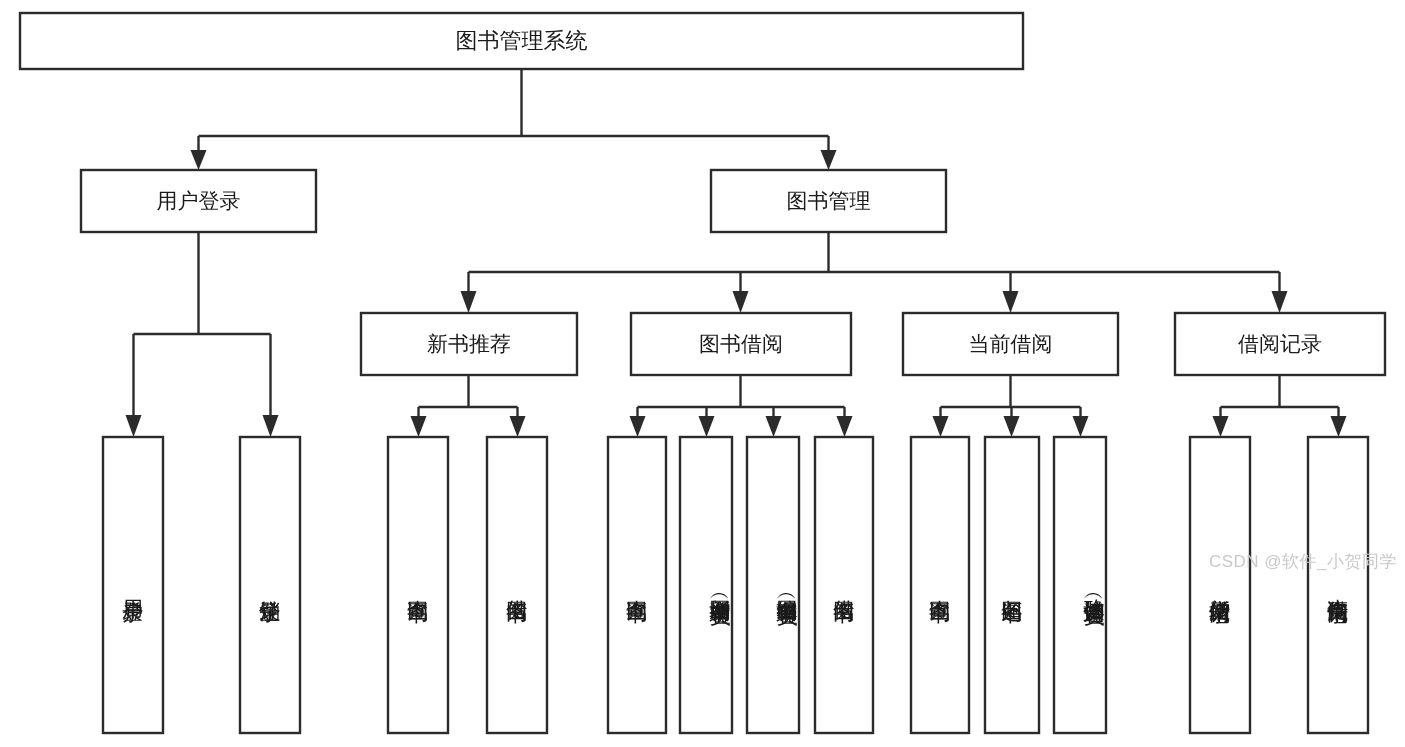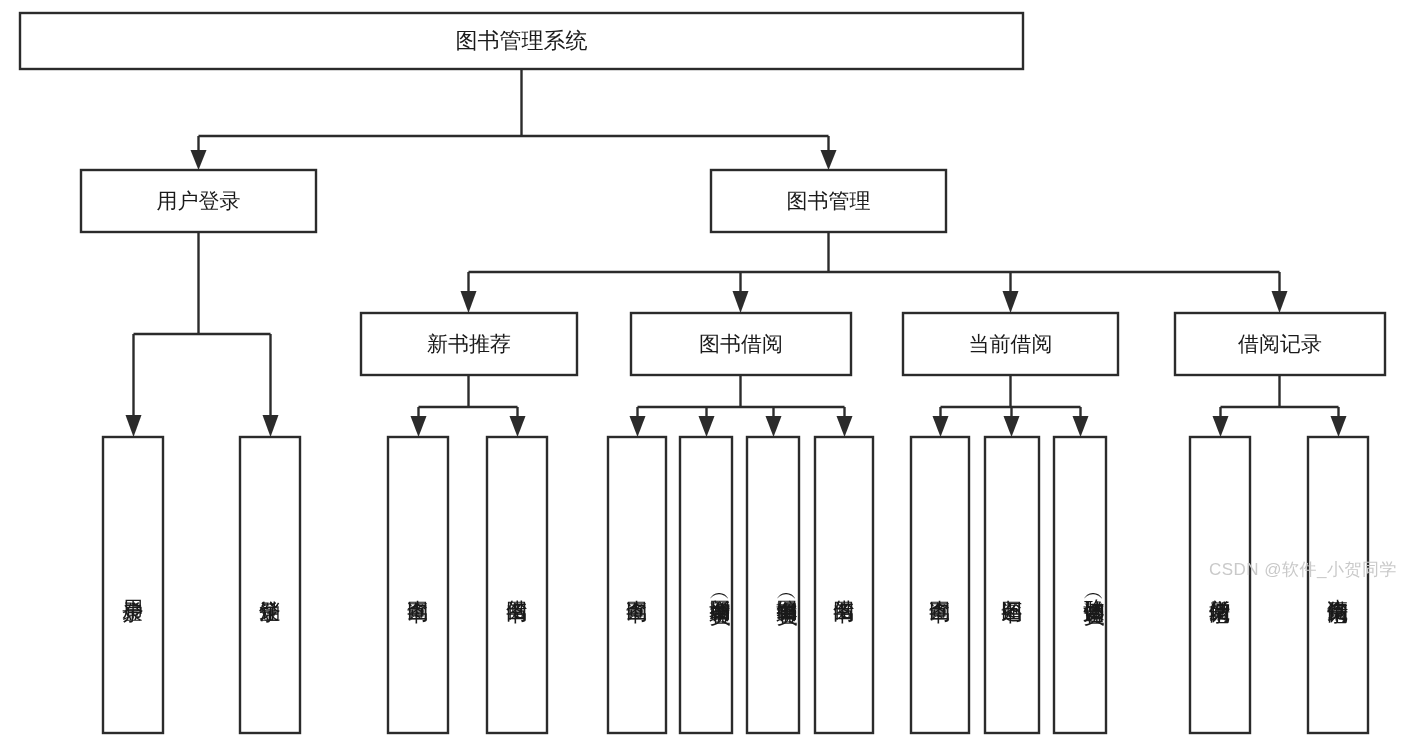--- a/index.html
+++ b/index.html
@@ -69,21 +69,21 @@
     white-space: nowrap;
     display: flex;
     align-items: center;
     justify-content: center;
     pointer-events: none;
     text-align: center;
   }
   .watermark {
     position: absolute;
     right: 8px;
-    bottom: 12px;
+    bottom: 20px;
     font-family: "Liberation Sans", "DejaVu Sans", sans-serif;
     font-size: 17px;
     color: #c9c9c9;
     letter-spacing: 0.5px;
     white-space: nowrap;
   }
 </style>
 </head>
 <body>
 

